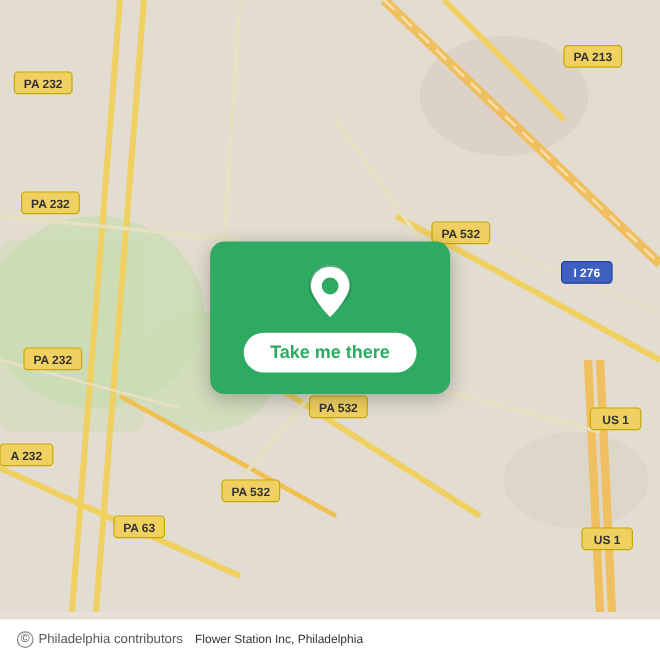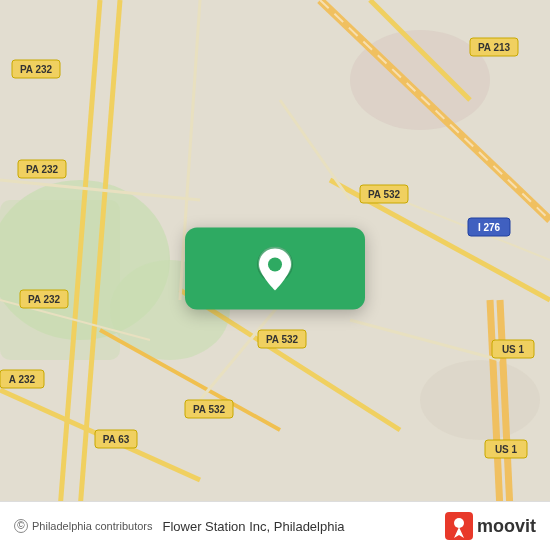--- a/index.html
+++ b/index.html
@@ -36,21 +36,21 @@
 
     #bottom-bar .copyright {
       font-size: 11px;
       color: #555;
       display: flex;
       align-items: center;
       gap: 2px;
     }
 
     #bottom-bar .location-name {
-      font-size: 13px;
+      font-size: 10px;
       color: #333;
       font-weight: 500;
       margin-left: 4px;
     }
 
     #bottom-bar .moovit-logo {
       margin-left: auto;
       display: flex;
       align-items: center;
     }
@@ -195,30 +195,23 @@
 
     <div class="pin-icon">
       <svg width="40" height="46" viewBox="0 0 40 46">
         <circle cx="20" cy="18" r="18" fill="rgba(0,0,0,0.15)"></circle>
         <circle cx="20" cy="17" r="17" fill="white" opacity="0.25"></circle>
         <path d="M20 2 C11 2 4 9 4 18 C4 28 20 44 20 44 C20 44 36 28 36 18 C36 9 29 2 20 2Z" fill="white"></path>
         <circle cx="20" cy="18" r="7" fill="#2eaa62"></circle>
       </svg>
     </div>
 
+    <button class="take-me-there-btn">Take me there</button>
   </div>
 
   <div id="bottom-bar">
     <div class="copyright">
       <span class="osm-icon">©</span>
       <span>Philadelphia contributors</span>
     </div>
     <span class="location-name">Flower Station Inc, Philadelphia</span>
-    <div class="moovit-logo">
-      <svg width="28" height="28" viewBox="0 0 28 28">
-        <rect width="28" height="28" rx="4" fill="#e8392a"></rect>
-        <circle cx="14" cy="11" r="5" fill="white"></circle>
-        <path d="M14 15 L9 26 L14 23 L19 26 Z" fill="white"></path>
-      </svg>
-      <span class="moovit-text" style="margin-left:4px;">moovit</span>
-    </div>
   </div>
 </div>
 
 </body></html>

